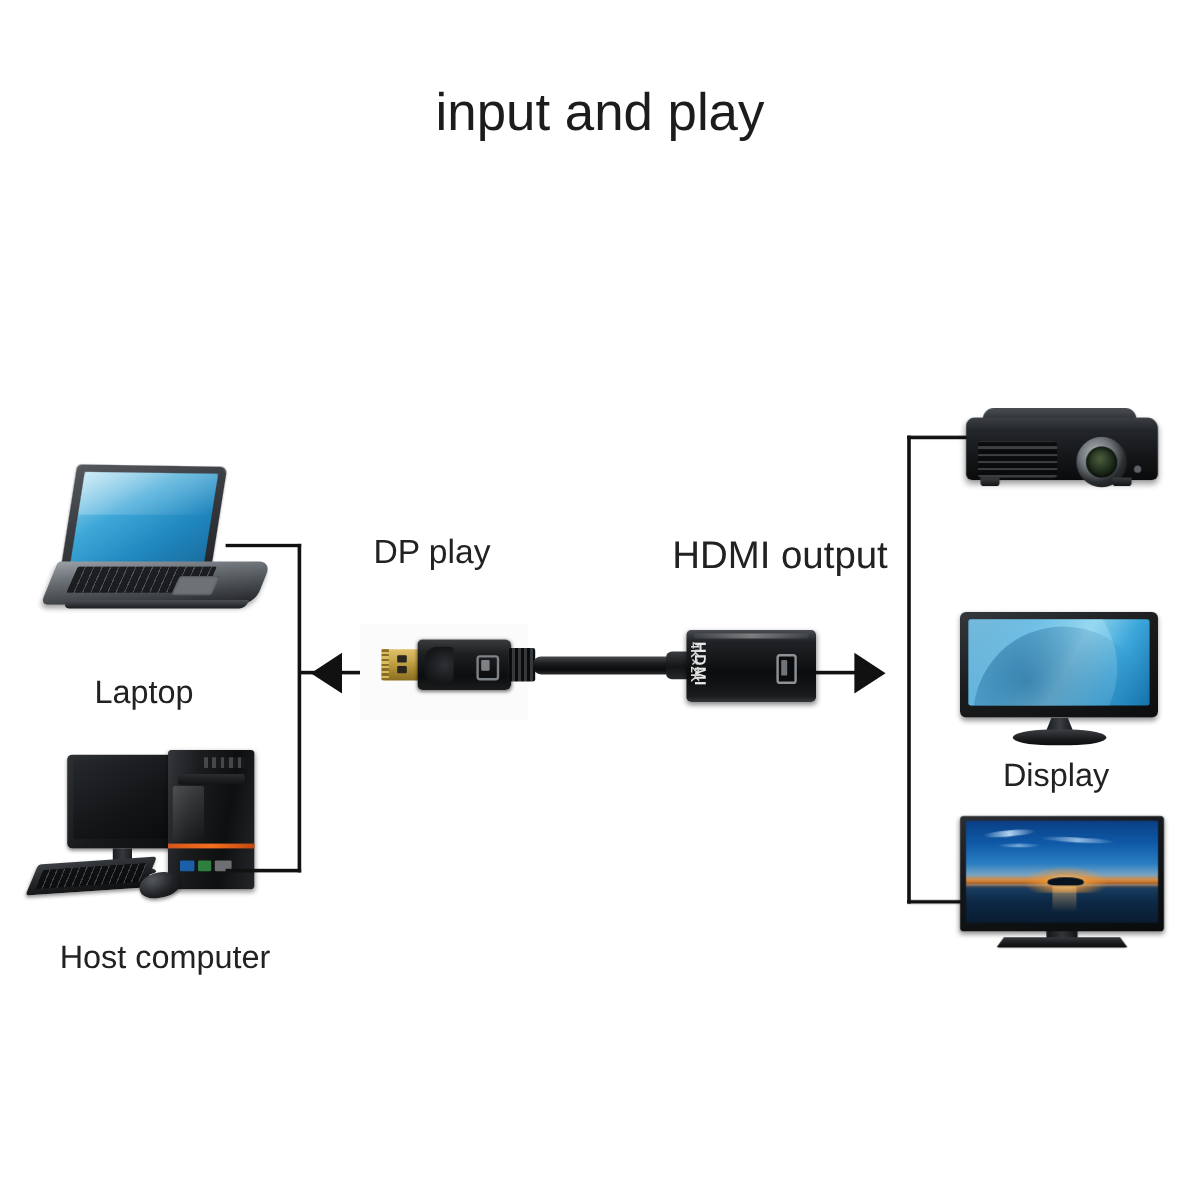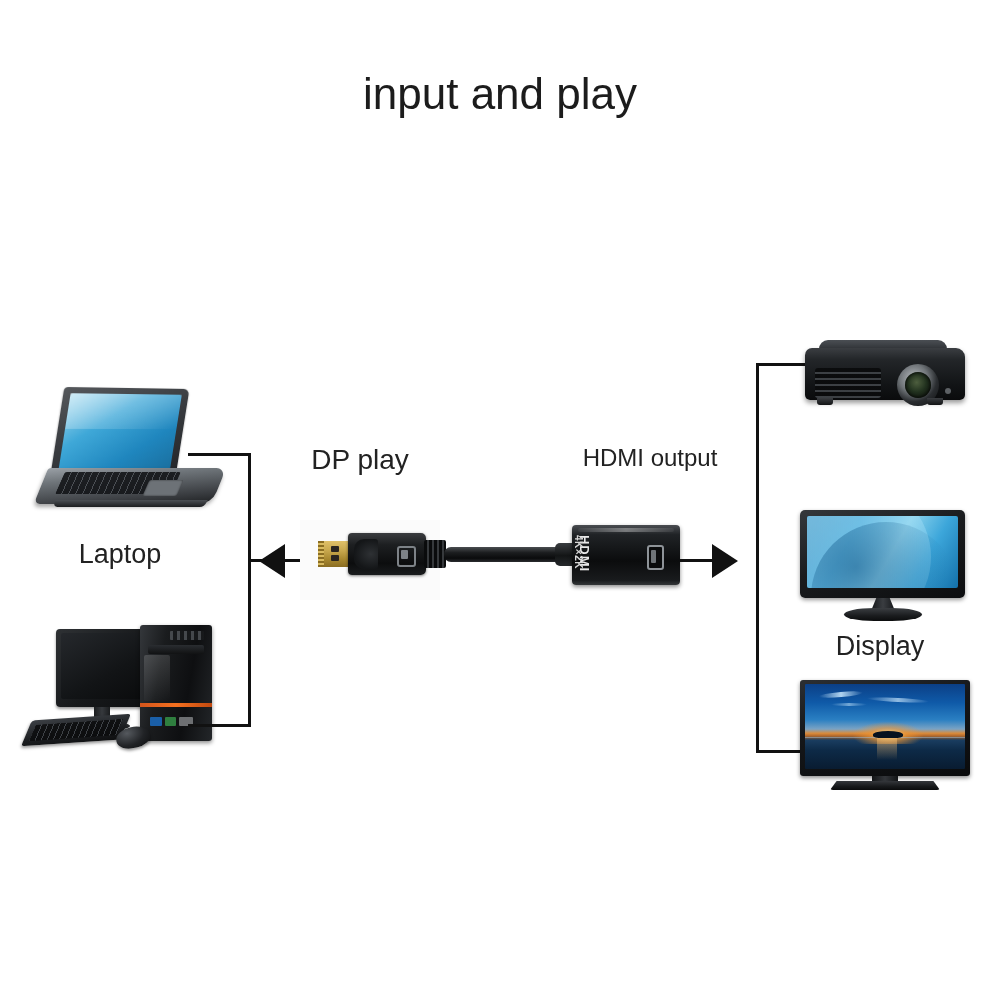--- a/index.html
+++ b/index.html
@@ -411,21 +411,21 @@
 
   <div id="laptop">
     <div id="lt-lid">
       <div id="lt-screen"></div>
     </div>
     <div id="lt-base"></div>
     <div id="lt-keys"></div>
     <div id="lt-pad"></div>
     <div id="lt-foot"></div>
   </div>
-  <div class="dev-label" style="left:20px; top:539px; width:200px;">Laptop</div>
+  <div class="dev-label" style="left:20px; top:562px; width:200px;">Laptop</div>
 
   <div id="pc">
     <div id="pc-mon-body">
       <div id="pc-mon-screen"></div>
     </div>
     <div id="pc-mon-neck"></div>
     <div id="pc-mon-base"></div>
     <div id="pc-tower">
       <div class="ports"></div>
       <div class="bay"></div>
@@ -433,29 +433,30 @@
       <div class="stripe"></div>
       <div class="badge1"></div>
       <div class="badge2"></div>
       <div class="badge3"></div>
     </div>
     <div id="pc-kb">
       <div class="rows"></div>
     </div>
     <div id="pc-mouse"></div>
   </div>
+  <div class="dev-label" style="left:20px; top:783px; width:235px;">Host computer</div>
 
   <div class="line-h" style="left:188px; top:453px; width:63px;"></div>
   <div class="line-v" style="left:248px; top:453px; height:274px;"></div>
   <div class="line-h" style="left:188px; top:724px; width:63px;"></div>
   <div class="line-h" style="left:250px; top:559px; width:52px;"></div>
   <div class="arrow-left" style="left:259px; top:544px;"></div>
 
   <div class="dev-label" style="left:245px; top:444px; width:230px; font-size:28px;">DP play</div>
-  <div class="dev-label" style="left:530px; top:444px; width:240px; font-size:24px;">HDMI output</div>
+  <div class="dev-label" style="left:530px; top:444px; width:240px; font-size:32px;">HDMI output</div>
 
   <div id="adapter">
     <div id="ad-bg"></div>
 
     <div id="dp-gold">
       <div class="edge"></div>
       <div class="pin1"></div>
       <div class="pin2"></div>
     </div>
 

